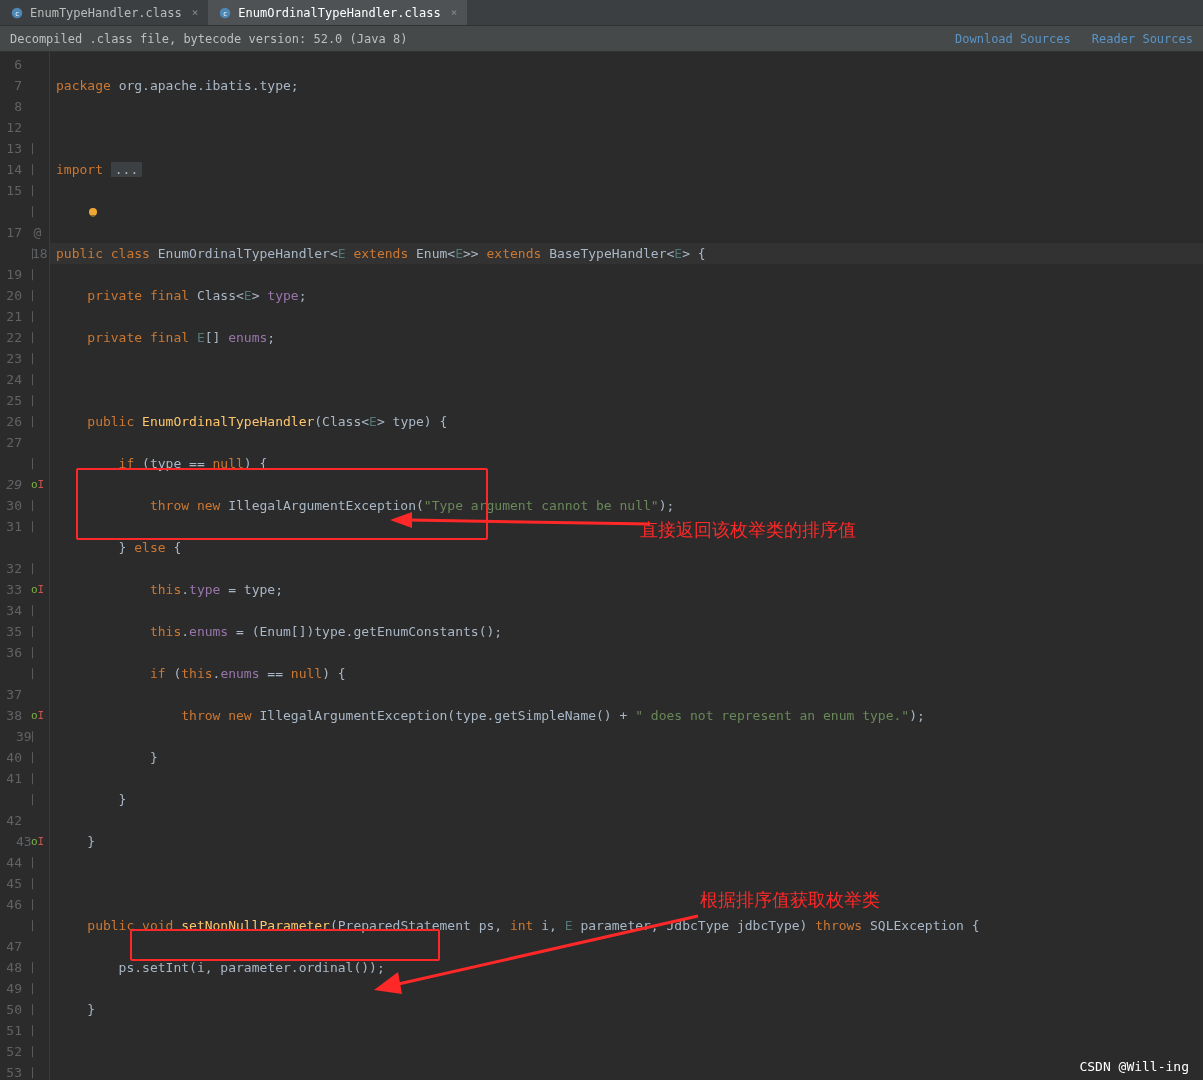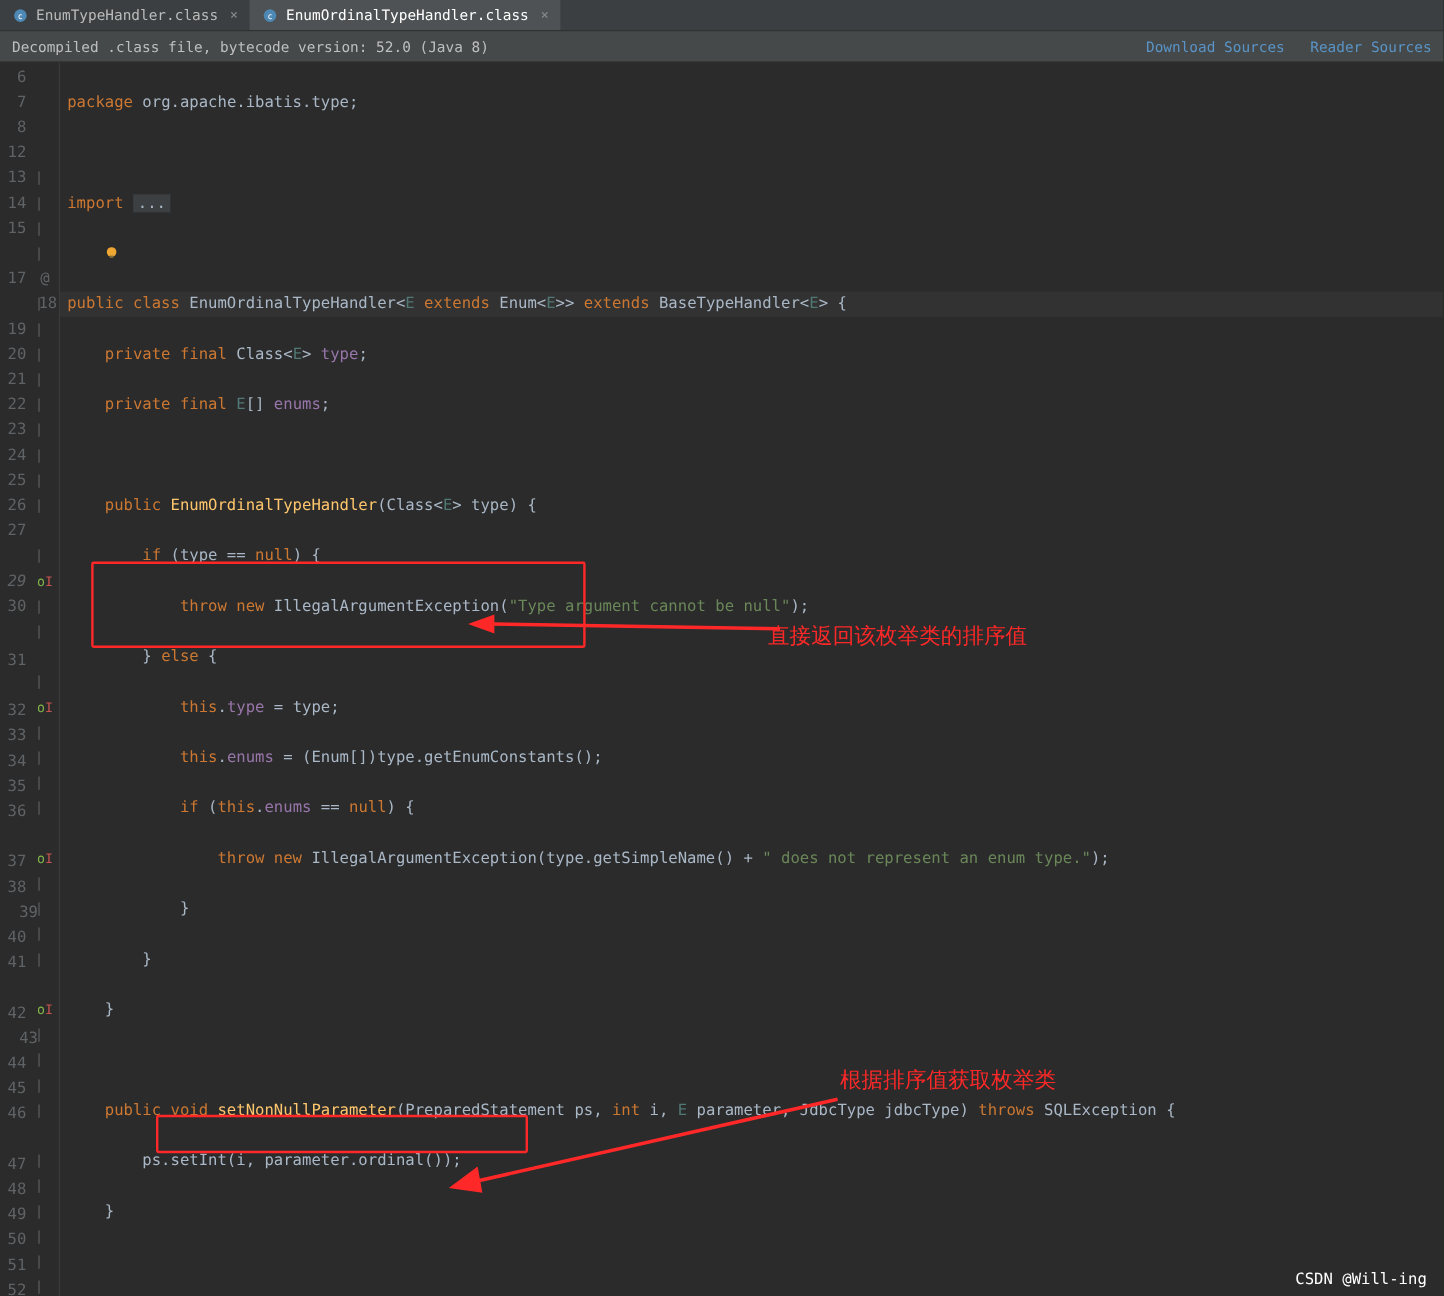--- a/index.html
+++ b/index.html
@@ -80,21 +80,21 @@
       <div style="height: 21px;">21</div>
       <div style="height: 21px;">22</div>
       <div style="height: 21px;">23</div>
       <div style="height: 21px;">24</div>
       <div style="height: 21px;">25</div>
       <div style="height: 21px;">26</div>
       <div style="height: 21px;">27</div>
       <div style="height: 21px;"></div>
       <div style="height: 21px; font-style: italic;">29</div>
       <div style="height: 21px;">30</div>
-      <div style="height: 21px; margin-top: 24px;">31</div>
+      <div style="height: 21px;">31</div>
       <div style="height: 21px;"></div>
       <div style="height: 21px;">32</div>
       <div style="height: 21px;">33</div>
       <div style="height: 21px;">34</div>
       <div style="height: 21px;">35</div>
       <div style="height: 21px;">36</div>
       <div style="height: 21px;"></div>
       <div style="height: 21px;">37</div>
       <div style="height: 21px;">38</div>
       <div style="height: 21px; margin-left: 16px;">39</div>

